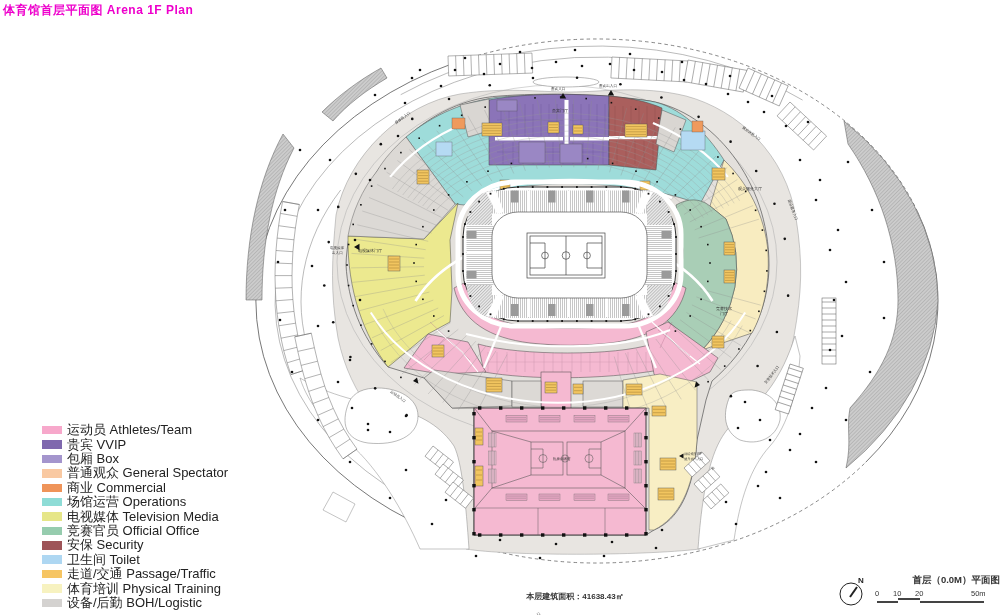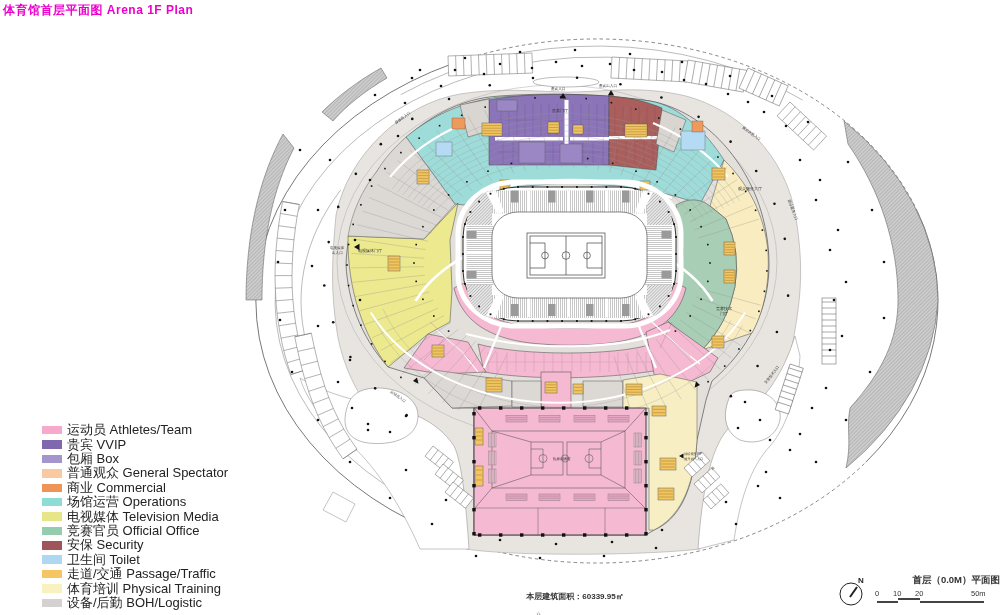--- a/index.html
+++ b/index.html
@@ -1019,14 +1019,14 @@
 <div class="lrow"><div class="sw" style="background:#96ccae"></div>竞赛官员 Official Office</div>
 <div class="lrow"><div class="sw" style="background:#9e5458"></div>安保 Security</div>
 <div class="lrow"><div class="sw" style="background:#aed7f2"></div>卫生间 Toilet</div>
 <div class="lrow"><div class="sw" style="background:#f6c563"></div>走道/交通 Passage/Traffic</div>
 <div class="lrow"><div class="sw" style="background:#f7f2c0"></div>体育培训 Physical Training</div>
 <div class="lrow"><div class="sw" style="background:#d4d2d0"></div>设备/后勤 BOH/Logistic</div>
 </div>
 
 <div class="cap1">首层（0.0M）平面图</div>
 
-<div class="cap2">本层建筑面积：60339.95㎡</div>
+<div class="cap2">本层建筑面积：41638.43㎡</div>
 </div>
 
 </body></html>

